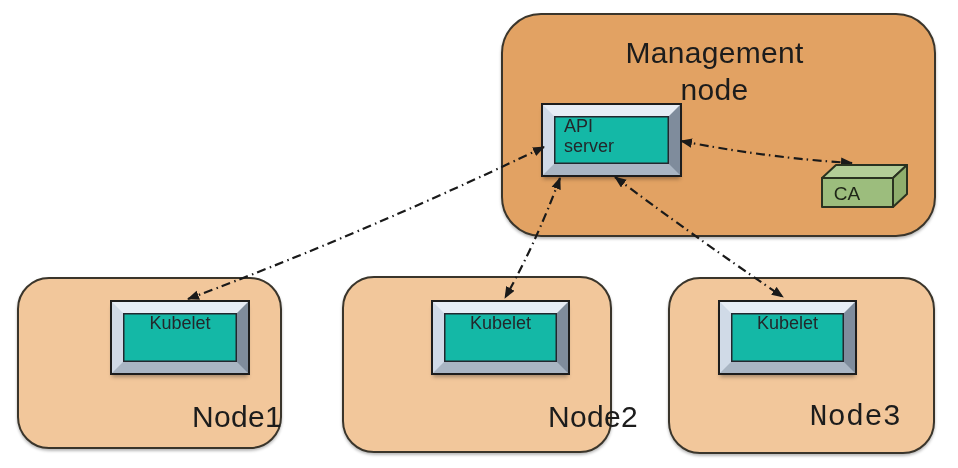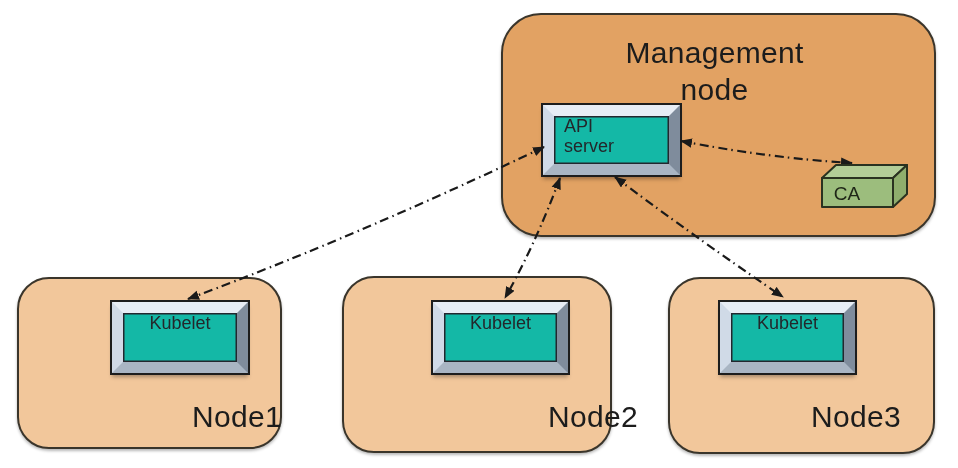--- a/index.html
+++ b/index.html
@@ -18,21 +18,21 @@
   .n2{left:342px;top:276px;width:270px;height:177px;}
   .n3{left:668px;top:277px;width:267px;height:177px;}
   .biglabel{
     position:absolute;font-size:30px;color:#1c1c1c;text-align:center;
     line-height:37px;letter-spacing:.3px;
   }
   .mgmt-label{left:604px;top:34px;width:221px;}
   .nlabel{top:399px;line-height:36px;text-align:right;}
   .nl1{left:17px;width:265px;}
   .nl2{left:342px;width:296px;}
-  .nl3{left:668px;width:233px;}
+  .nl3{left:668px;width:233px;font-family:Liberation Mono, monospace;}
   .bevel{
     position:absolute;box-sizing:border-box;
     border:11px solid;
     border-color:#e7edf5 #7f8c9c #a9b5c3 #d0dae7; 
     background:#14b8a6;
     box-shadow:0 0 0 2px #1d1d1d, 0 4px 4px rgba(0,0,0,.32), inset 0 0 0 1.5px #23272e;
     display:flex;align-items:flex-start;
     color:#23272b;font-size:18px;line-height:20px;
   }
   .api{left:543px;top:105px;width:137px;height:70px;}

